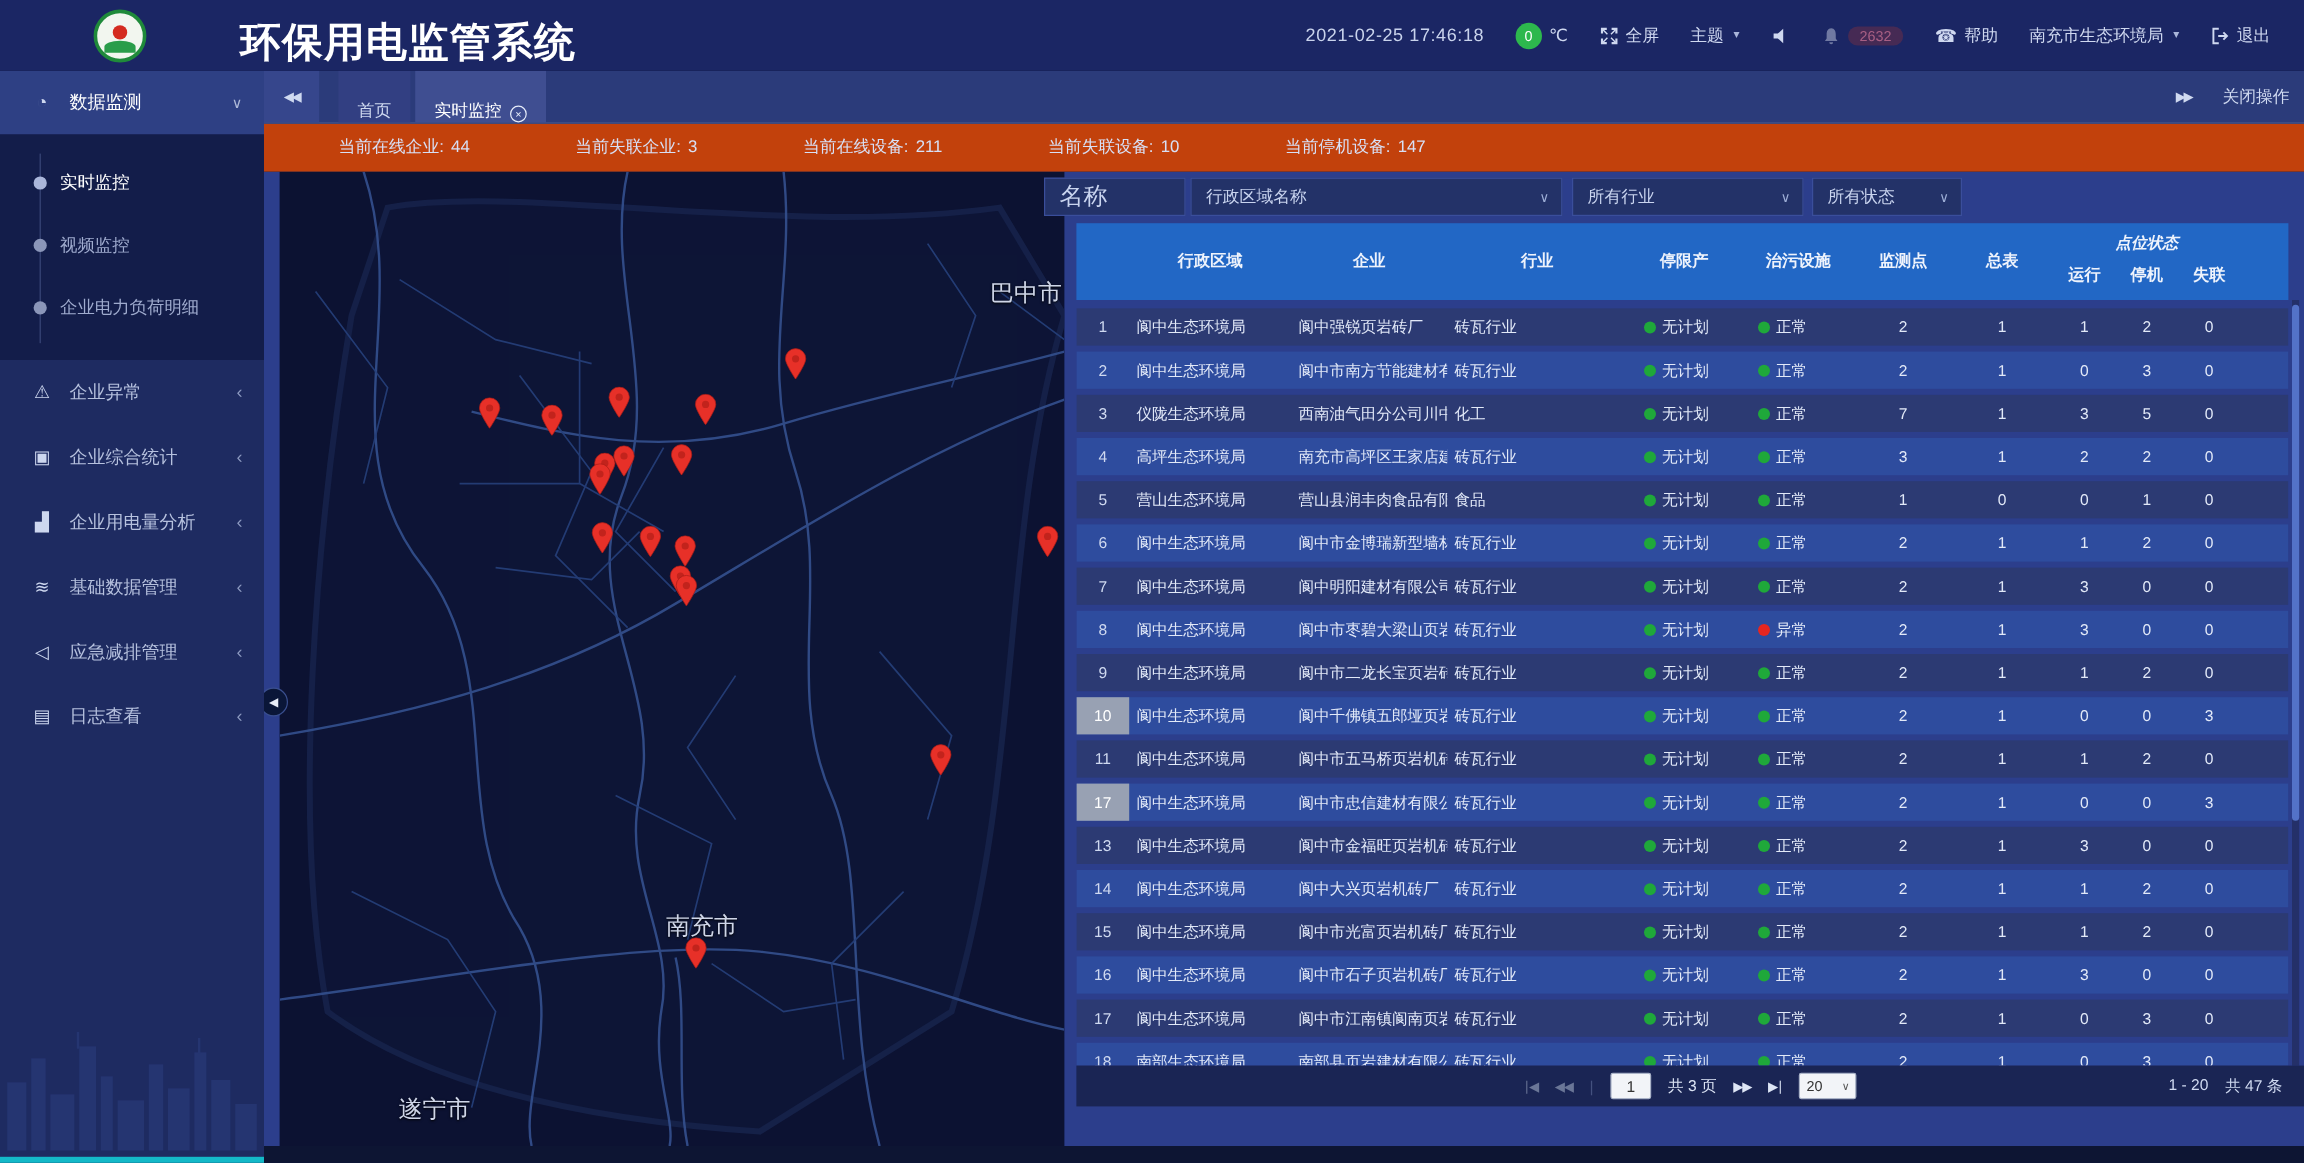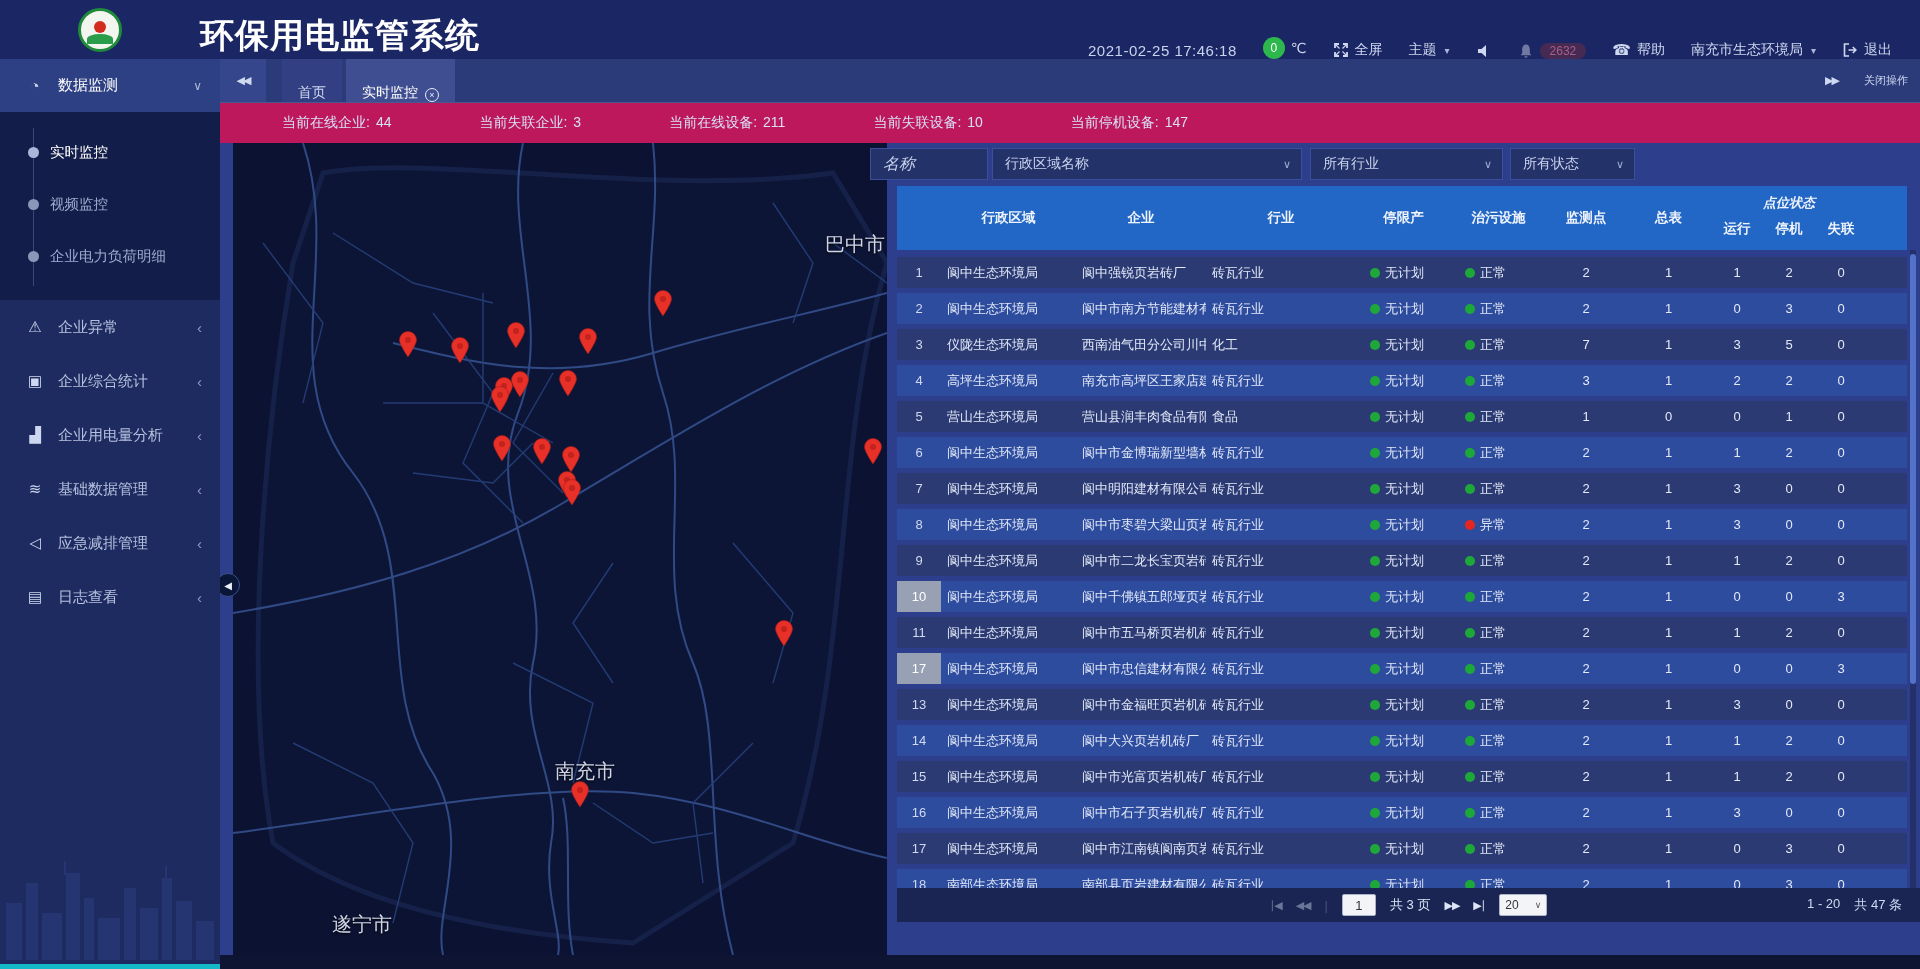--- a/index.html
+++ b/index.html
@@ -7,21 +7,21 @@
     font-family:"Liberation Sans","DejaVu Sans",sans-serif; }
 
   
   #header { position:absolute; left:0; top:0; width:1920px; height:59px; background:#1b2664;
     display:flex; align-items:center; color:#dfe6f8; z-index:20;}
   #logo { position:absolute; left:78px; top:8px; width:44px; height:44px; border-radius:50%;
     background:#f2f6ef; border:3px solid #1f8a3a; display:flex; align-items:center; justify-content:center;}
   #logo .core { width:12px; height:12px; border-radius:50%; background:#d42b1f; margin-top:-6px;}
   #logo .hill { position:absolute; bottom:5px; width:26px; height:10px; border-radius:50% 50% 0 0; background:#2a9d4a;}
   #app-title { position:absolute; left:200px; top:13px; font-size:34px; font-weight:bold; color:#ffffff; letter-spacing:1px;text-align:right;}
-  #header-right { position:absolute; right:28px; top:0; height:59px; display:flex; align-items:flex-end; gap:26px; font-size:14px;}
+  #header-right { position:absolute; right:28px; top:0; height:59px; display:flex; align-items:center; gap:26px; font-size:14px;}
   .hitem { display:flex; align-items:center; gap:6px; color:#cfd8f0; white-space:nowrap;}
   #datetime { font-size:15px; color:#c9d3ec; letter-spacing:0.5px;}
   .temp-circle { width:22px; height:22px; border-radius:50%; background:#2db84d; color:#fff;
     display:flex; align-items:center; justify-content:center; font-size:12px;}
   .caret { font-size:10px; color:#aab6da; margin-left:2px;}
   .badge-pill { background:#4e2b52; color:#c06a8a; border-radius:9px; padding:1px 10px; font-size:12px;}
   .hicon { width:16px; height:16px; display:inline-block;}
   .hicon svg { width:16px; height:16px; display:block;}
 
   
@@ -49,45 +49,45 @@
   #tab-collapse { width:46px; background:#36468c; color:#cfd9f0; display:flex; align-items:center; justify-content:center;
     font-size:11px; letter-spacing:-2px; cursor:pointer; margin-right:16px;}
   .tab { padding:0 16px; display:flex; align-items:flex-end; font-size:14px; color:#cfd9f0; background:#323f82;
     margin-right:4px; cursor:pointer; gap:7px;}
   .tab.active { background:#3f4e91; color:#ffffff;}
   .tab .closeicon { display:none; width:14px; height:14px; border:1px solid #e6ecfa; border-radius:50%;
     font-size:9px; line-height:12px; text-align:center; color:#e6ecfa;}
   .tab.active .closeicon, .tab .closeicon.show { display:inline-block;}
   #tab-right { margin-left:auto; display:flex; align-items:center; gap:26px; padding-right:12px;}
   #tab-ff { color:#cfd9f0; font-size:11px; letter-spacing:-2px; cursor:pointer;}
-  #close-ops { color:#cfd9f0; font-size:11px; cursor:pointer;}
+  #close-ops { color:#cfd9f0; font-size:14px; cursor:pointer;}
 
   
-  #statsbar { position:absolute; left:220px; top:103px; width:1700px; height:40px; background:#be185d;
+  #statsbar { position:absolute; left:220px; top:103px; width:1700px; height:40px; background:#c2410c;
     display:flex; align-items:center; padding-left:62px; gap:88px; z-index:4;}
   .stat { display:flex; gap:6px; font-size:14px; color:#d8e0f6;}
 
   
   #content { position:absolute; left:220px; top:143px; width:1700px; height:812px; background:#2c3e8c;}
 
   
   #map { position:absolute; left:13px; top:0; width:654px; height:812px; background:#0c1232; overflow:hidden;}
   .city-label { position:absolute; color:#cfd6e8; font-size:20px; text-shadow:0 1px 2px #000; white-space:nowrap;}
   .pin { position:absolute; width:20px; height:26px; cursor:pointer;}
   #map-toggle { position:absolute; left:-4px; top:430px; width:24px; height:24px; border-radius:50%;
     background:#0a1638; border:1px solid #3a4f8f; color:#e8edf8; font-size:10px; display:flex; align-items:center;
     justify-content:center; cursor:pointer; z-index:6;}
 
   
   .filter-box { position:absolute; top:5px; height:32px; background:#233268; border:1px solid #3a4e9b;
     color:#c9d4ef; font-size:14px; display:flex; align-items:center; padding:0 12px; cursor:pointer;}
   .filter-box .fchev { position:absolute; right:10px; font-size:11px; color:#9fb0d8;}
   #filter-name { left:650px; width:118px;}
-  #filter-name input { background:transparent; border:none; outline:none; color:#c9d4ef; font-size:16px; width:100%;
-    font-family:"Liberation Sans","DejaVu Sans",sans-serif;font-style:italic;}
+  #filter-name input { background:transparent; border:none; outline:none; color:#c9d4ef; font-size:20px; width:100%;
+    font-family:"Liberation Sans","DejaVu Sans",sans-serif;}
   #filter-name input::placeholder { color:#c9d4ef; opacity:1;}
   #filter-region { left:772px; width:310px;}
   #filter-industry { left:1090px; width:193px;}
   #filter-status { left:1290px; width:125px;}
 
   
   .c-num{width:44px;} .c-region{width:135px;} .c-company{width:130px;} .c-industry{width:150px;}
   .c-limit{width:95px;} .c-facility{width:95px;} .c-points{width:80px;} .c-meters{width:85px;} .c-sub{width:52px;}
   #thead { position:absolute; left:677px; top:43px; width:1010px; height:64px; background:#2267c5; display:flex;
     color:#eef3fc; font-weight:bold; font-size:13.5px;}

